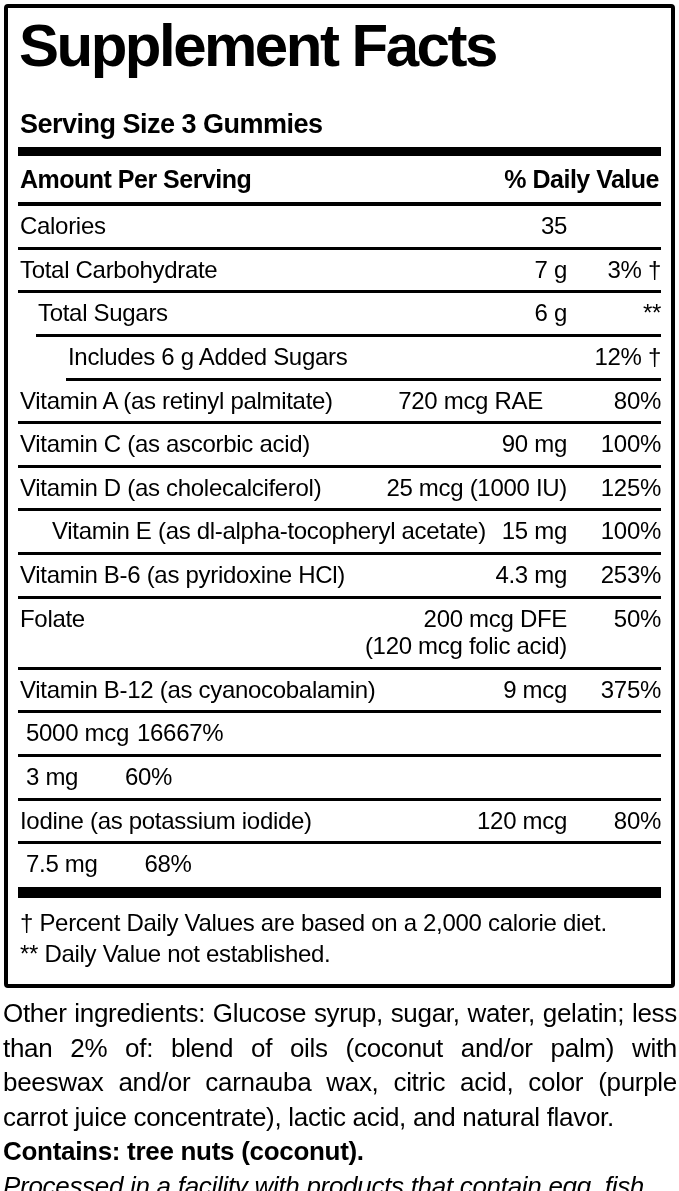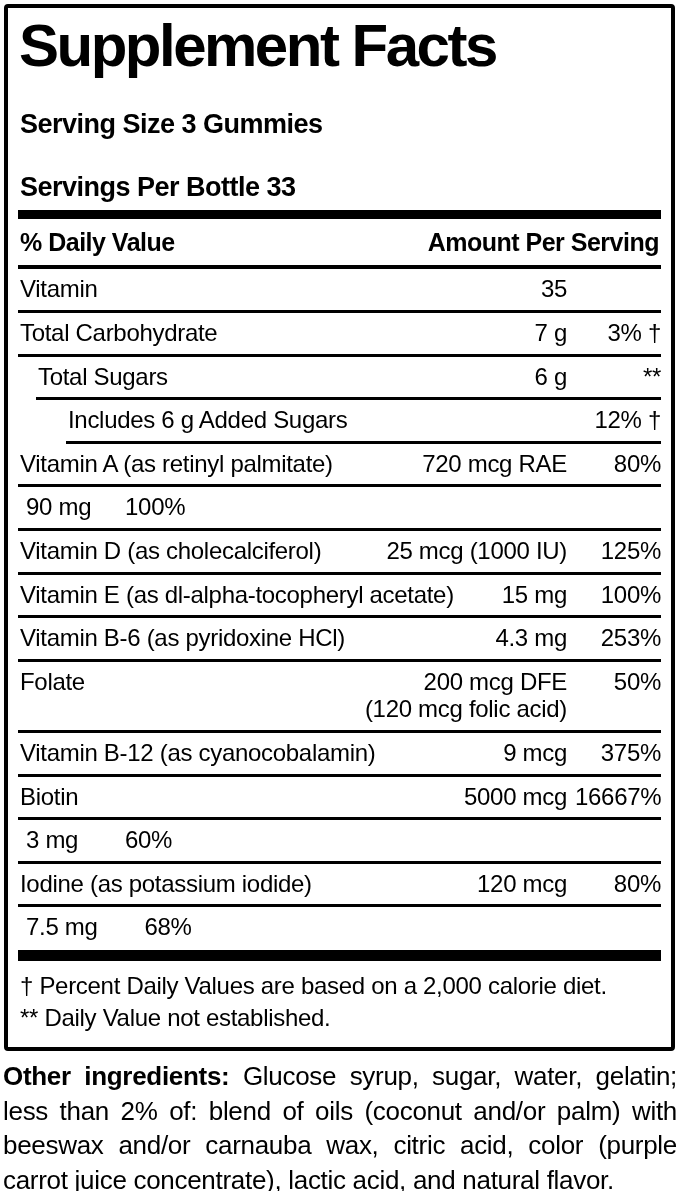--- a/index.html
+++ b/index.html
@@ -108,53 +108,52 @@
   
   .below {
     padding: 8px 2px 6px 3px;
     font-size: 26px;
     letter-spacing: -0.3px;
     line-height: 1.33;
   }
   .ingredients-para {
     text-align: justify;
   }
-  .bold { font-weight: 700; }
+  .bold { font-weight: 400; }
   .contains-line {
     font-weight: 700;
   }
   .allergen-note {
     font-style: italic;
   }
 </style>
 </head>
 <body>
 
 <div class="page">
 
   <div class="panel">
 
     <div class="panel-title">Supplement Facts</div>
 
     <div class="serving-line">Serving Size 3 Gummies</div>
 
-    <div class="serving-line">Servings Per Bottle 33</div>
 
     <div class="bar-thick"></div>
 
     <div class="col-header">
+      <span>Amount Per Serving</span>
       <span>% Daily Value</span>
-      <span>Amount Per Serving</span>
     </div>
 
     <div class="header-rule"></div>
 
     <div class="rows">
   <div class="row" style="padding-left: 0px;">
-    <span class="name">Vitamin</span>
+    <span class="name">Calories</span>
     <span class="amt">
       <span class="amt-main">35</span>
       
     </span>
     <span class="dv"></span>
   </div>
 <div class="sep" style="margin-left: 0px;"></div>
   <div class="row" style="padding-left: 0px;">
     <span class="name">Total Carbohydrate</span>
     <span class="amt">
@@ -175,47 +174,48 @@
 <div class="sep" style="margin-left: 18px;"></div>
   <div class="row" style="padding-left: 48px;">
     <span class="name">Includes 6 g Added Sugars</span>
     <span class="amt">
       <span class="amt-main"></span>
       
     </span>
     <span class="dv">12% †</span>
   </div>
 <div class="sep" style="margin-left: 48px;"></div>
-  <div class="row" style="padding-left: 0px;">
+  <div class="row" style="padding-left: 0px; gap: 24px;">
     <span class="name">Vitamin A (as retinyl palmitate)</span>
     <span class="amt">
       <span class="amt-main">720 mcg RAE</span>
       
     </span>
     <span class="dv">80%</span>
   </div>
 <div class="sep" style="margin-left: 0px;"></div>
   <div class="row" style="padding-left: 0px;">
+    <span class="name">Vitamin C (as ascorbic acid)</span>
     <span class="amt">
       <span class="amt-main">90 mg</span>
       
     </span>
     <span class="dv">100%</span>
   </div>
 <div class="sep" style="margin-left: 0px;"></div>
   <div class="row" style="padding-left: 0px;">
     <span class="name">Vitamin D (as cholecalciferol)</span>
     <span class="amt">
       <span class="amt-main">25 mcg (1000 IU)</span>
       
     </span>
     <span class="dv">125%</span>
   </div>
 <div class="sep" style="margin-left: 0px;"></div>
-  <div class="row" style="padding-left: 0px;">
+  <div class="row" style="padding-left: 0px; margin-left: 32px;">
     <span class="name">Vitamin E (as dl-alpha-tocopheryl acetate)</span>
     <span class="amt">
       <span class="amt-main">15 mg</span>
       
     </span>
     <span class="dv">100%</span>
   </div>
 <div class="sep" style="margin-left: 0px;"></div>
   <div class="row" style="padding-left: 0px;">
     <span class="name">Vitamin B-6 (as pyridoxine HCl)</span>
@@ -238,21 +238,20 @@
   <div class="row" style="padding-left: 0px;">
     <span class="name">Vitamin B-12 (as cyanocobalamin)</span>
     <span class="amt">
       <span class="amt-main">9 mcg</span>
       
     </span>
     <span class="dv">375%</span>
   </div>
 <div class="sep" style="margin-left: 0px;"></div>
   <div class="row" style="padding-left: 0px;">
-    <span class="name">Biotin</span>
     <span class="amt">
       <span class="amt-main">5000 mcg</span>
       
     </span>
     <span class="dv">16667%</span>
   </div>
 <div class="sep" style="margin-left: 0px;"></div>
   <div class="row" style="padding-left: 0px;">
     <span class="amt">
       <span class="amt-main">3 mg</span>

